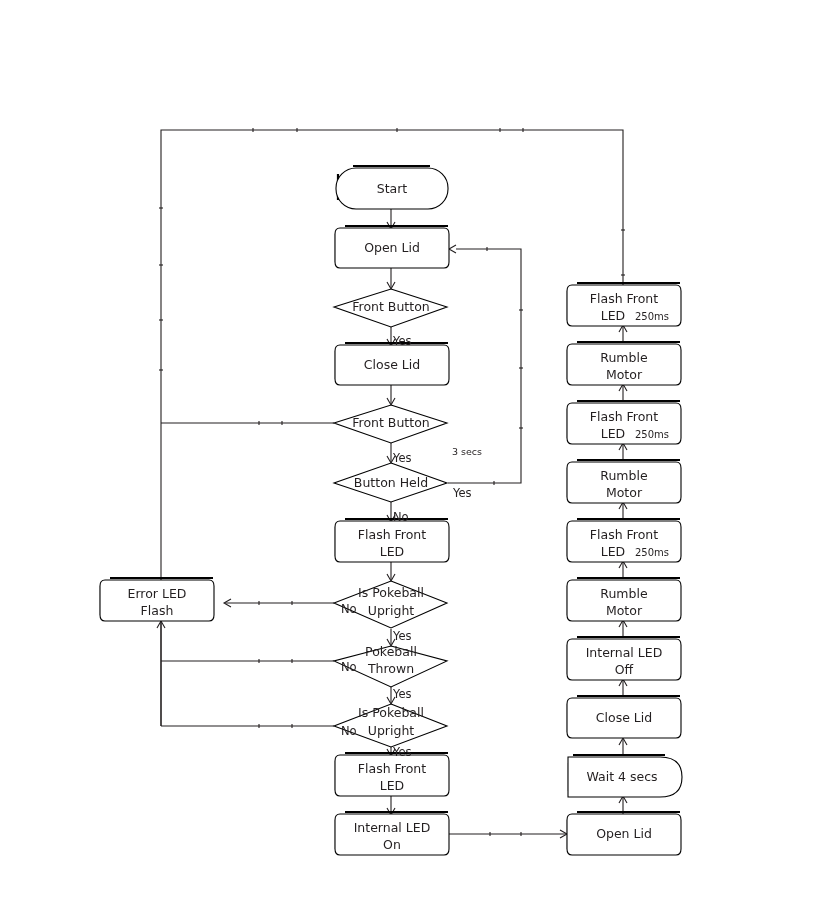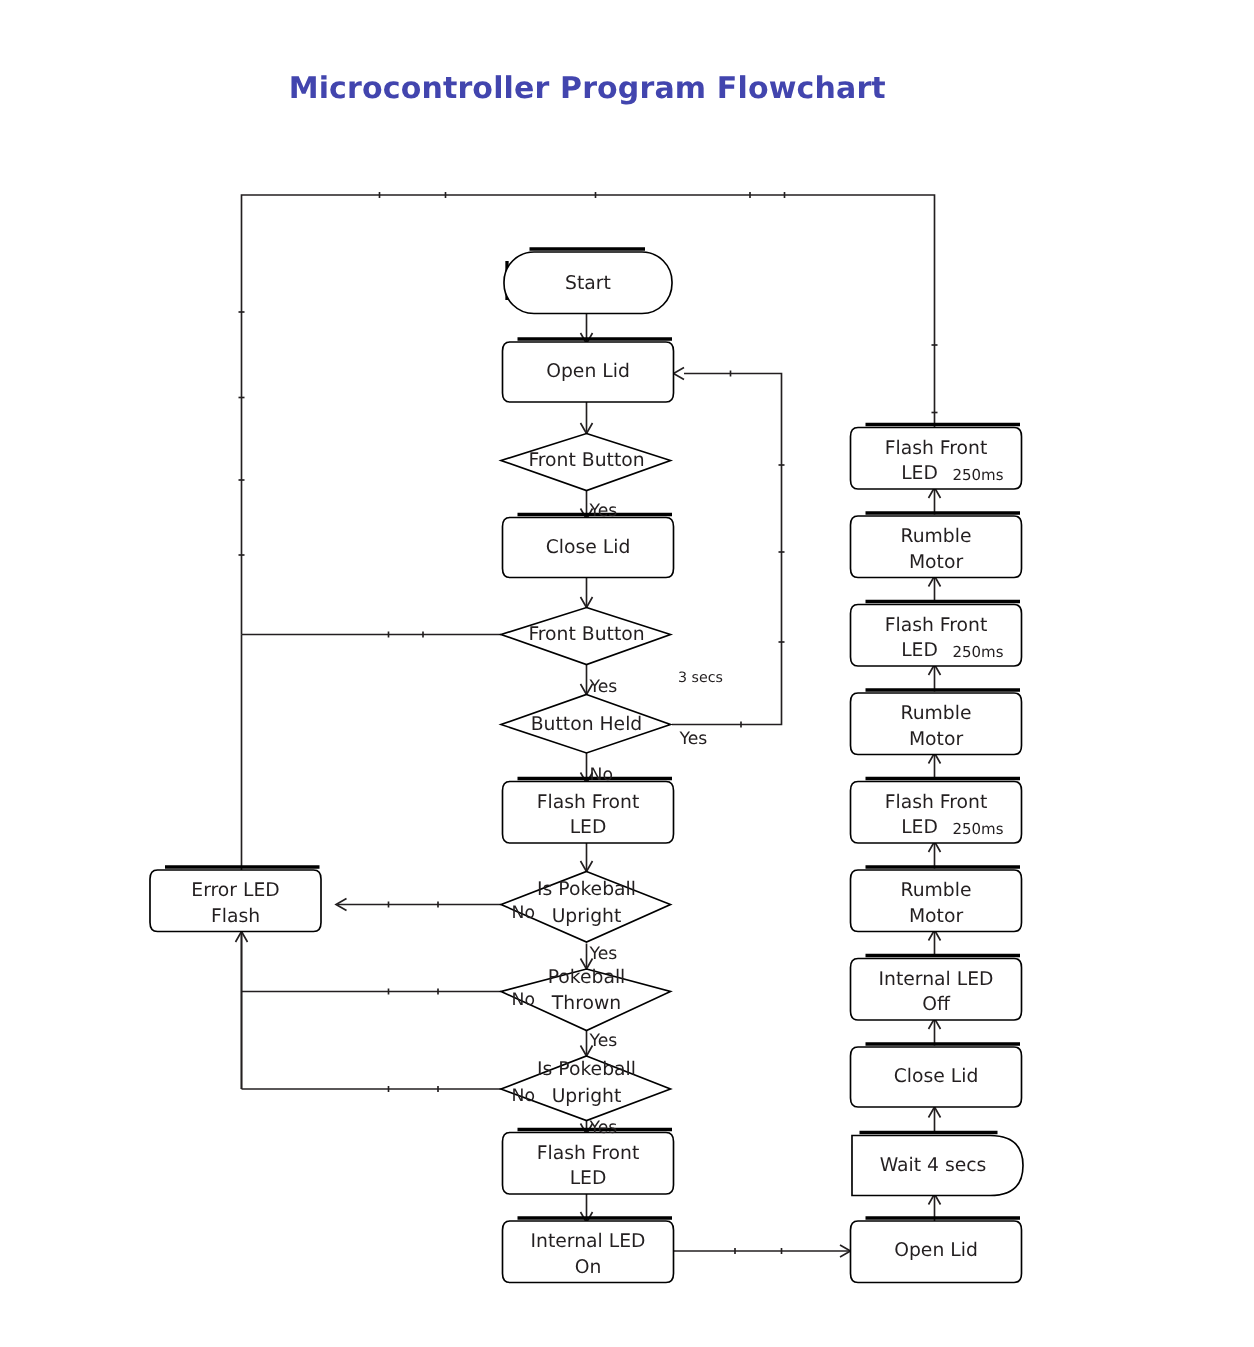--- a/index.html
+++ b/index.html
@@ -68,21 +68,20 @@
     stroke: #000000;
     stroke-width: 2.2;
     stroke-linecap: butt;
   }
 </style>
 </head>
 <body>
 
 <div id="page">
 
-  <div id="title">Microcontroller Program Flowchart</div>
 
   <svg id="diagram" width="836" height="898">
 
     <g>
 
       <path class="conn" d="M 623,285 L 623,130 L 161,130 L 161,423"></path>
 
       <path class="conn" d="M 161,423 L 161,726"></path>
 
       <path class="conn" d="M 391,209 L 391,228"></path>

